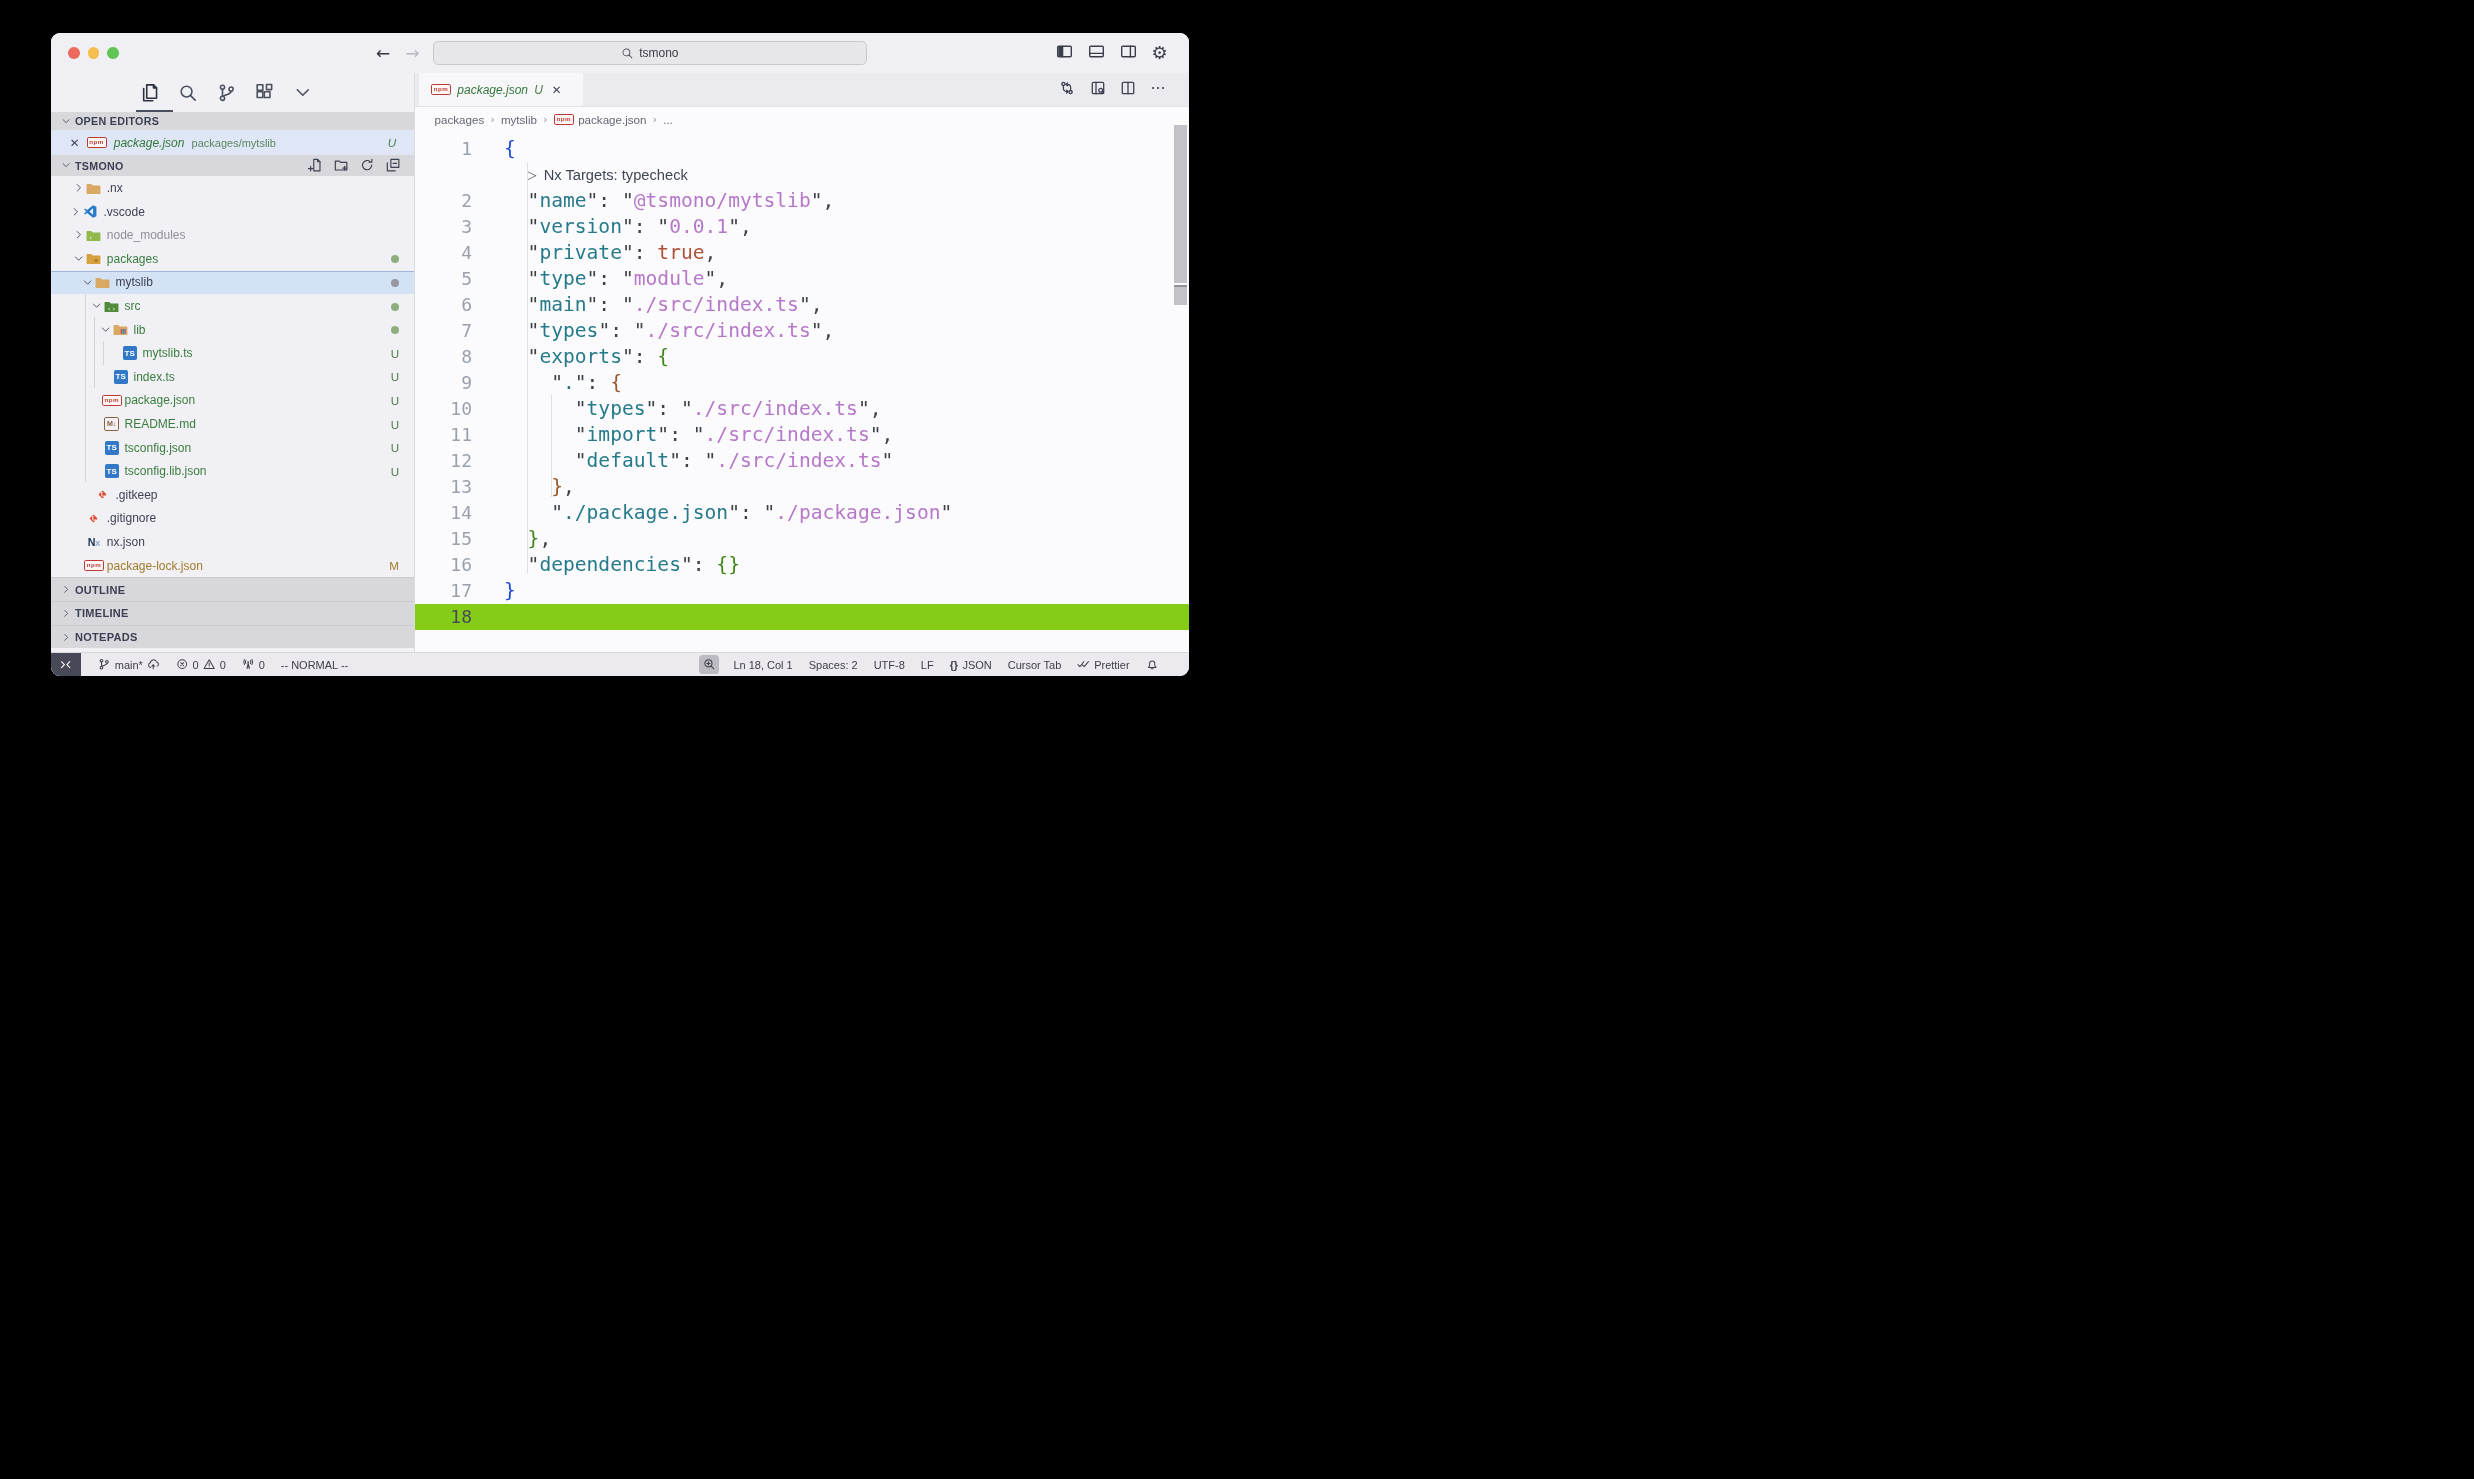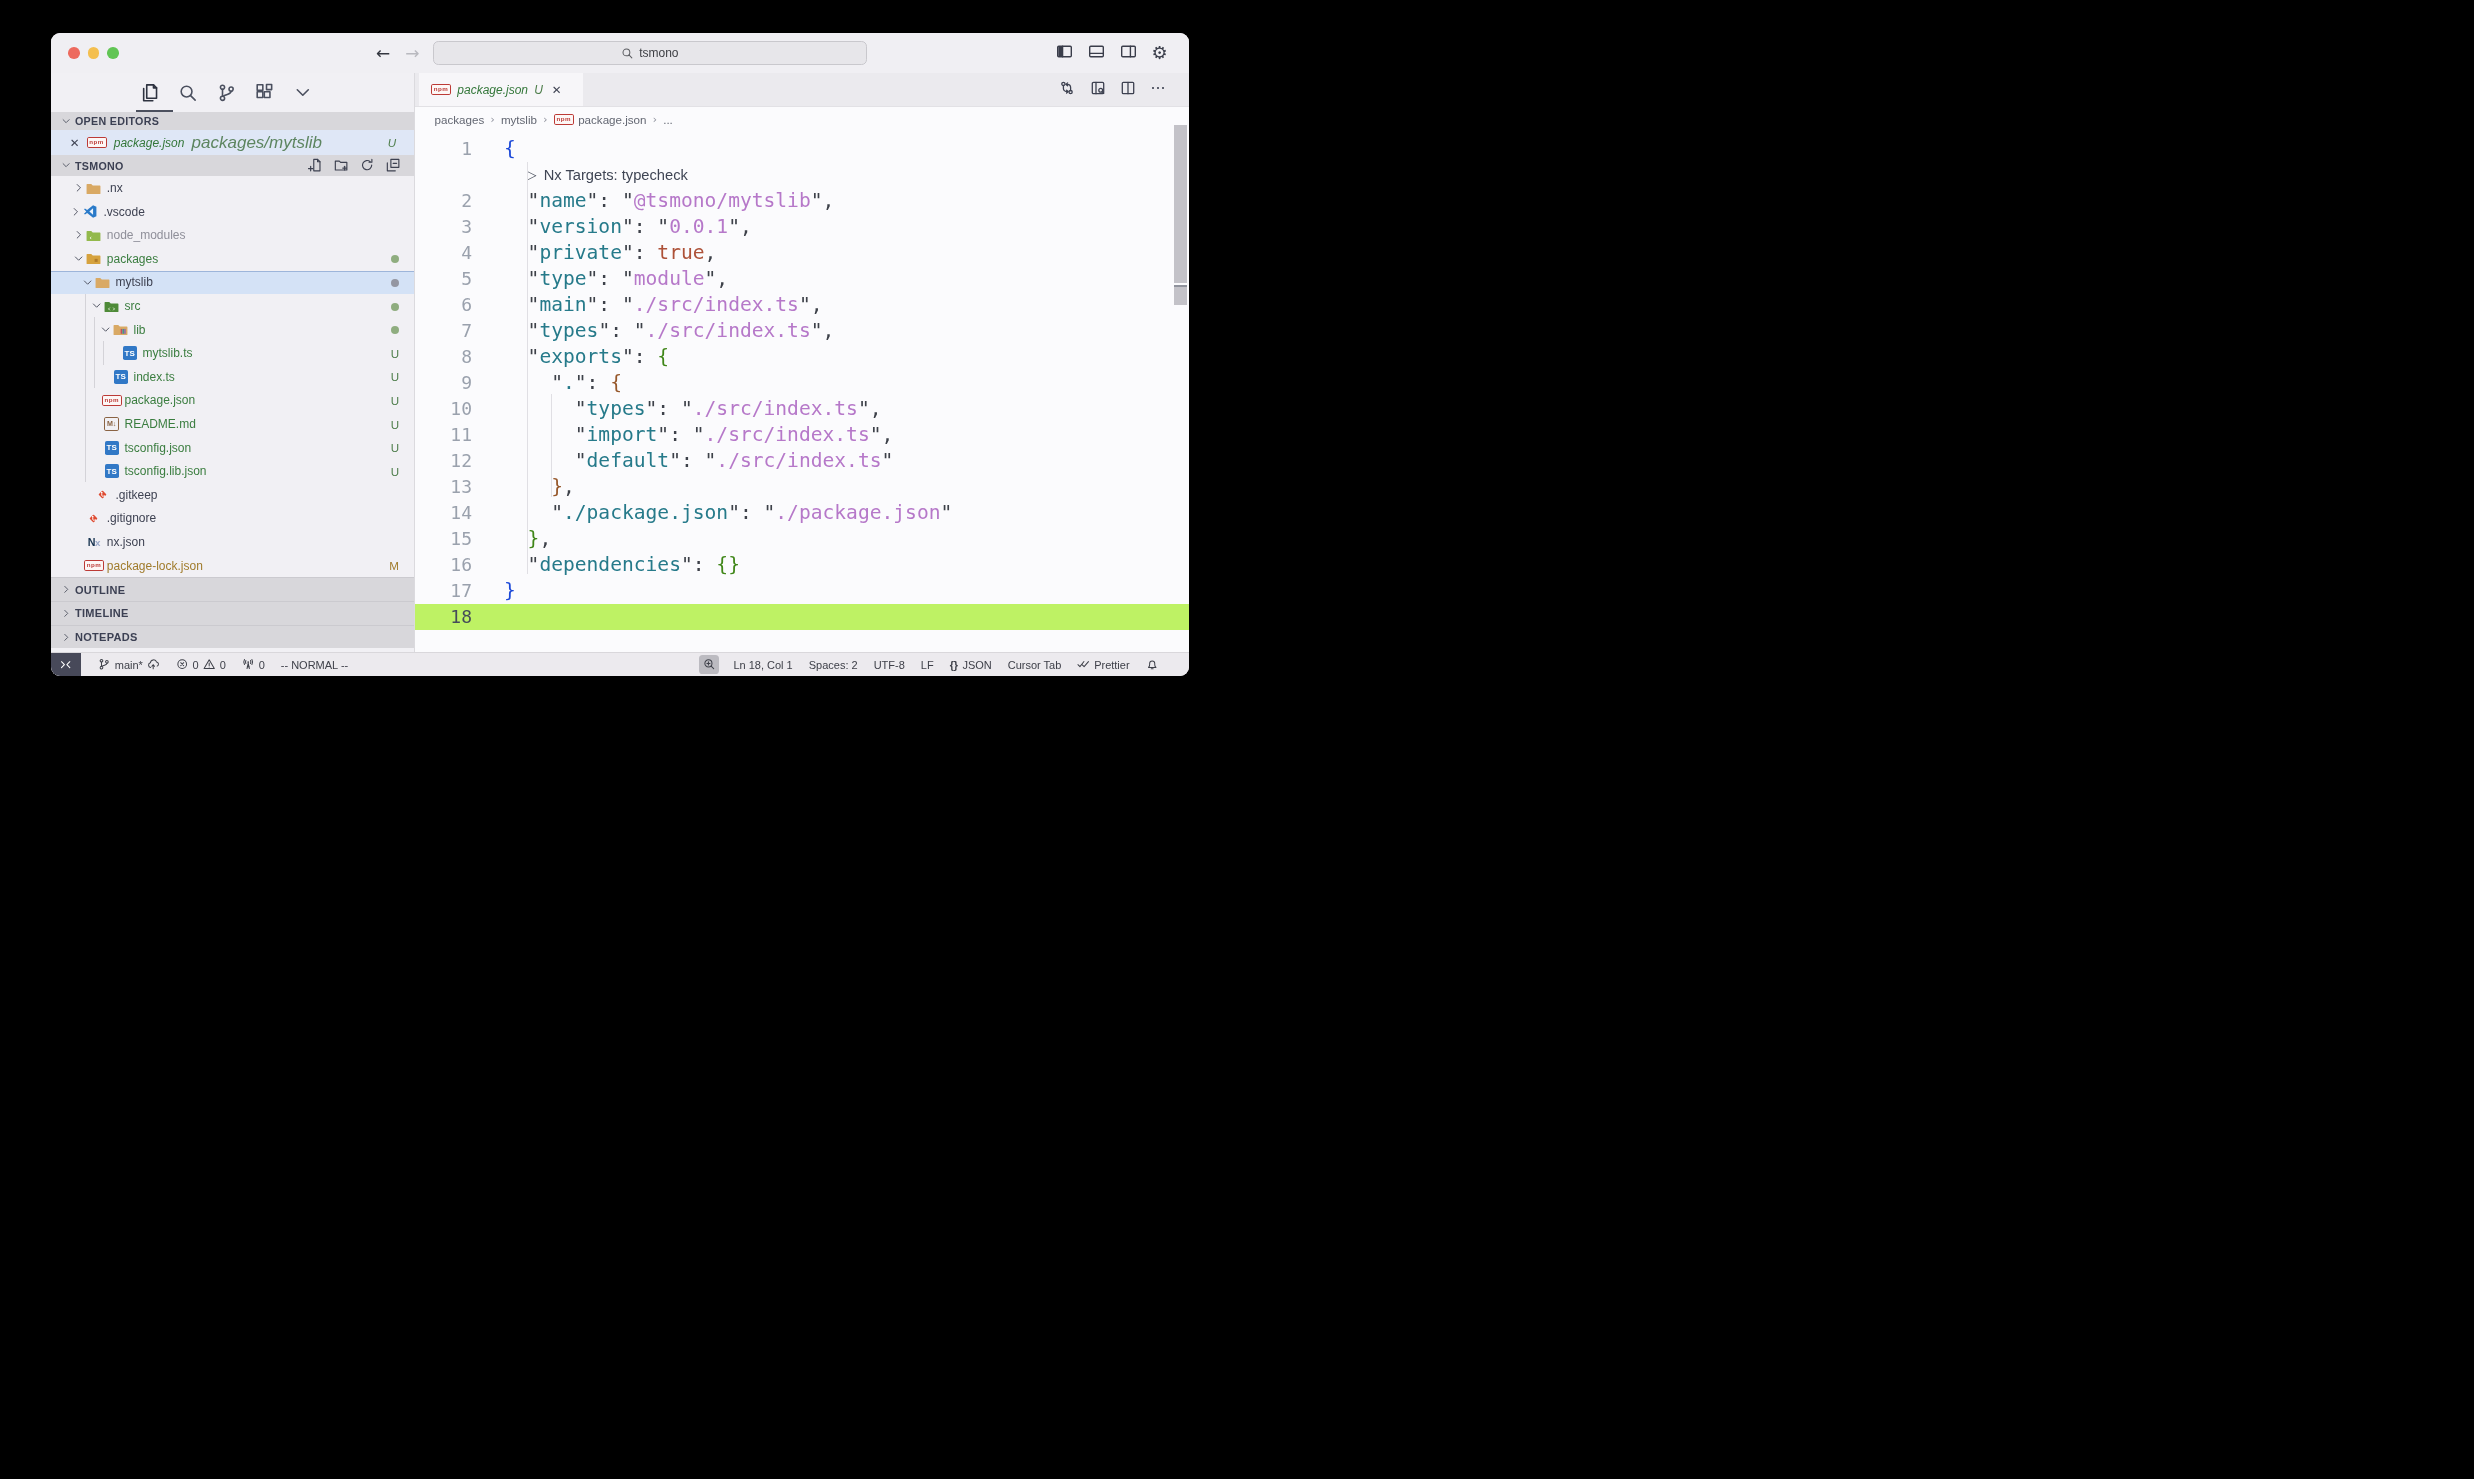--- a/index.html
+++ b/index.html
@@ -45,21 +45,21 @@
   .section-header .tw { width:14.2px; height:10.7px; color:#4a4e5c; margin-right:1.8px; }
   .oe-header { height:18px; }
   .ts-header { height:21.3px; }
   .ts-header .actions { margin-left:auto; display:flex; gap:11.6px; padding-right:7.1px; color:#3d4150; }
   .ts-header .actions .icon { width:14.2px; height:14.2px; }
 
   .open-editor-row { height:25px; background:#dfe7f6; display:flex; align-items:center;
                      padding:0 18px 0 18.7px; gap:7.1px; font-size:12px; }
   .oe-close { color:#3e4252; font-size:11.6px; background:none; border:none; font-family:"DejaVu Sans",sans-serif; }
   .oe-name { font-style:italic; color:#34773a; }
-  .oe-desc { font-style:italic; font-size:17px; color:#5d8560; }
+  .oe-desc { font-size:11px; color:#5d8560; }
   .oe-badge { margin-left:auto; font-style:italic; color:#4d7d4a; font-size:11.6px; }
 
   .tree { position:relative; }
   .tree-row { height:23.6px; display:flex; align-items:center; font-size:12px; color:#3e4252; position:relative; }
   .tree-row.sel { background:#d4e2f6; box-shadow:inset 0 0.9px 0 #9db5da; }
   .tree-row .tw { width:13.3px; min-width:13.3px; height:11.6px; color:#4a4e5c; display:inline-flex; }
   .tree-row .fi { width:15px; min-width:15px; height:15px; margin:0 5.3px 0 0.9px; display:inline-flex; align-items:center; justify-content:center; }
   .tree-row .lbl { white-space:nowrap; }
   .tree-row .lbl.untracked { color:#3a7d3f; }
   .tree-row .lbl.ignored { color:#8f8f99; }
@@ -96,21 +96,21 @@
   .editor-actions .icon { width:16px; height:16px; }
 
   .breadcrumbs { height:25px; min-height:25px; display:flex; align-items:center; gap:6.2px; padding-left:19.6px;
                  font-size:11.6px; color:#636772; background:#fbfbfd; }
   .crumb { display:flex; align-items:center; gap:4.4px; }
   .crumb-sep { color:#8b8e99; font-size:10.7px; font-family:"DejaVu Sans",sans-serif; }
 
   .code-area { position:relative; flex:1; font-family:"DejaVu Sans Mono",monospace; font-size:19.6px;
                line-height:26px; padding-top:4.4px; color:#3d4149; overflow:hidden; }
   .code-row { position:relative; height:26px; white-space:pre; }
-  .code-row.current { background:#bef264; }
+  .code-row.current { background:#84cc16; }
   .gutter { position:absolute; left:0; top:0; width:57px; text-align:right; color:#9aa1ad; font-size:18px; }
   .code-row.current .gutter { color:#454c59; }
   .line-content { position:absolute; left:89px; top:0; }
   .lens-row { height:26px; position:relative; font-family:"Liberation Sans",sans-serif; font-size:14.7px; color:#3f4554; }
   .lens-content { position:absolute; left:112px; top:0; height:26px; display:flex; align-items:center; gap:7.1px; }
   .lens-glyph { font-size:12.4px; font-family:"DejaVu Sans",sans-serif; }
   .indent-guide { position:absolute; width:0.9px; background:#e0dfe4; }
 
   .tok-p { color:#3d4149; } .tok-k { color:#267a8a;margin-top:44px; } .tok-s { color:#b678c9; }
   .tok-kw { color:#ad5138; } .tok-b1 { color:#1b48d8; } .tok-b2 { color:#3f8618; } .tok-b3 { color:#96572a; }

